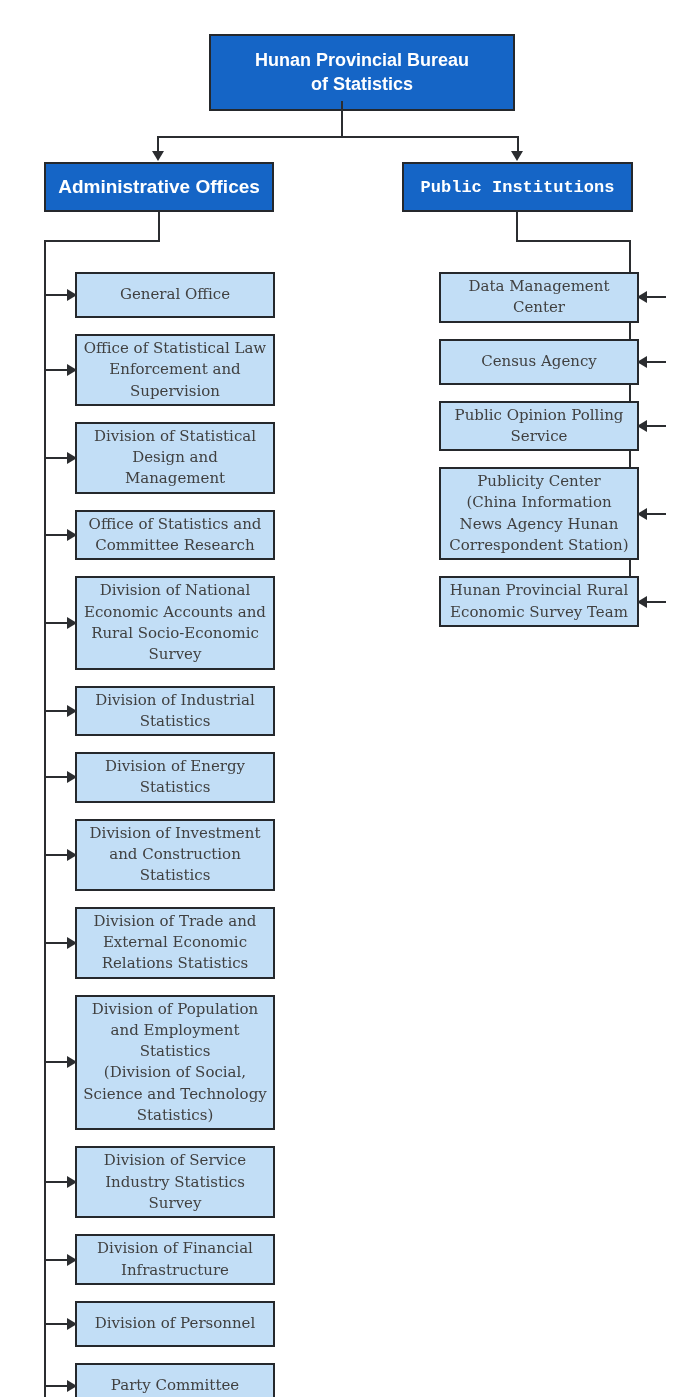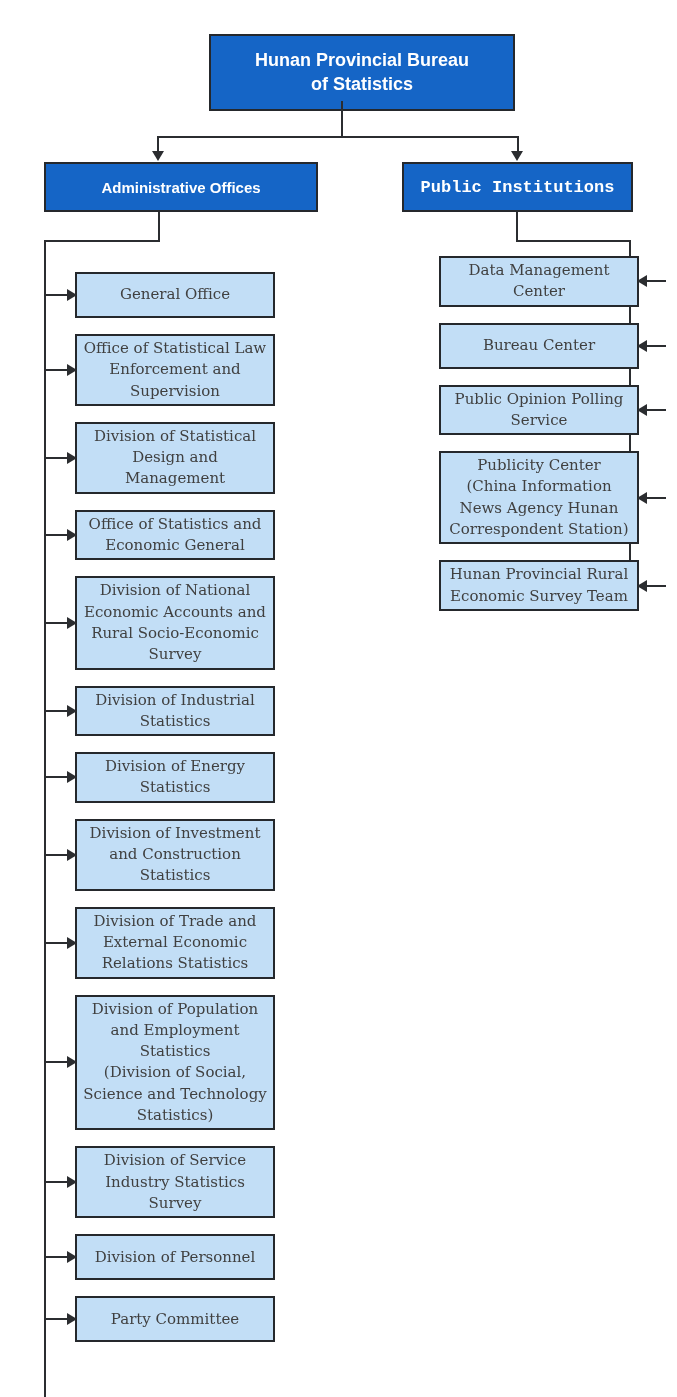--- a/index.html
+++ b/index.html
@@ -20,33 +20,33 @@
     color: #ffffff;
     display: flex;
     align-items: center;
     justify-content: center;
     text-align: center;
     font-weight: 700;
     white-space: pre-line;
     font-family: "Liberation Sans", sans-serif;
   }
   #root-box   { left: 189px; top: 34px;  width: 306px; height: 77px; font-size: 18px; line-height: 1.3; margin-left: 20px; }
-  #left-cat   { left: 44px;  top: 162px; width: 274px; height: 50px; font-size: 15px; }
+  #left-cat   { left: 44px;  top: 162px; width: 230px; height: 50px; font-size: 19px; }
   #right-cat  { left: 402px; top: 162px; width: 231px; height: 50px; font-size: 17px; font-family: Liberation Mono, monospace; }
 
   
   .col {
     position: absolute;
     width: 200px;
     display: flex;
     flex-direction: column;
     gap: 16px;
   }
   #left-col  { left: 75px;  top: 272px; }
-  #right-col { left: 402px; top: 256px; padding-left: 37px; }
+  #right-col { left: 402px; top: 272px; padding-left: 37px; }
   .node {
     position: relative;
     box-sizing: border-box;
     min-height: 46px;
     background: #C2DEF6;
     border: 2px solid #25282C;
     color: #404040;
     display: flex;
     align-items: center;
     justify-content: center;
@@ -121,36 +121,37 @@
   <div class="line" id="c-admin-elbow"></div>
   <div class="line" id="c-left-trunk" style="height: 1211.5px;"></div>
   <div class="line" id="c-pub-stem"></div>
   <div class="line" id="c-pub-elbow"></div>
   <div class="line" id="c-right-trunk" style="height: 362.5px;"></div>
 
   <div class="col" id="left-col">
     <div class="node node-left">General Office</div>
     <div class="node node-left">Office of Statistical Law Enforcement and Supervision</div>
     <div class="node node-left">Division of Statistical Design and Management</div>
-    <div class="node node-left">Office of Statistics and Economic General</div>
+    <div class="node node-left">Office of Statistics and Committee Research</div>
     <div class="node node-left">Division of National Economic Accounts and Rural Socio-Economic Survey</div>
     <div class="node node-left">Division of Industrial Statistics</div>
     <div class="node node-left">Division of Energy Statistics</div>
     <div class="node node-left">Division of Investment and Construction Statistics</div>
     <div class="node node-left">Division of Trade and External Economic Relations Statistics</div>
     <div class="node node-left">Division of Population and Employment Statistics
 (Division of Social, Science and Technology Statistics)</div>
     <div class="node node-left">Division of Service Industry Statistics Survey</div>
+    <div class="node node-left">Division of Financial Infrastructure</div>
     <div class="node node-left">Division of Personnel</div>
     <div class="node node-left">Party Committee</div>
 
   </div>
 
   <div class="col" id="right-col">
     <div class="node node-right">Data Management Center</div>
-    <div class="node node-right">Bureau Center</div>
+    <div class="node node-right">Census Agency</div>
     <div class="node node-right">Public Opinion Polling Service</div>
     <div class="node node-right">Publicity Center
 (China Information News Agency Hunan Correspondent Station)</div>
     <div class="node node-right">Hunan Provincial Rural Economic Survey Team</div>
   </div>
 
 </div>
 
 </body></html>

